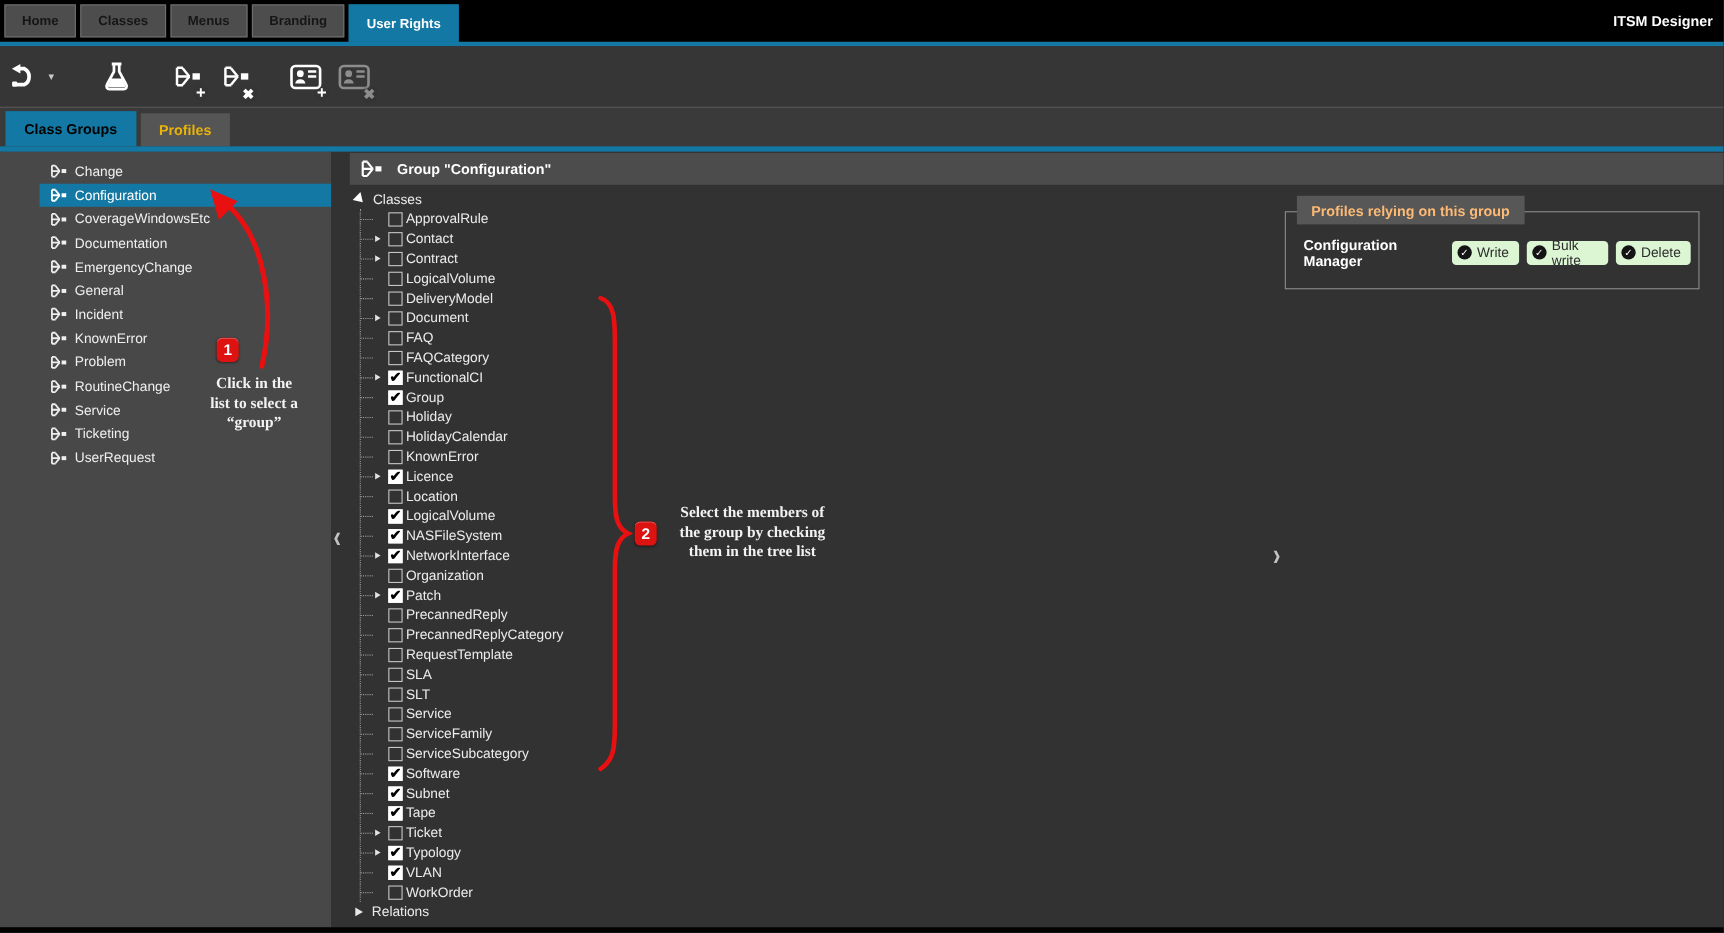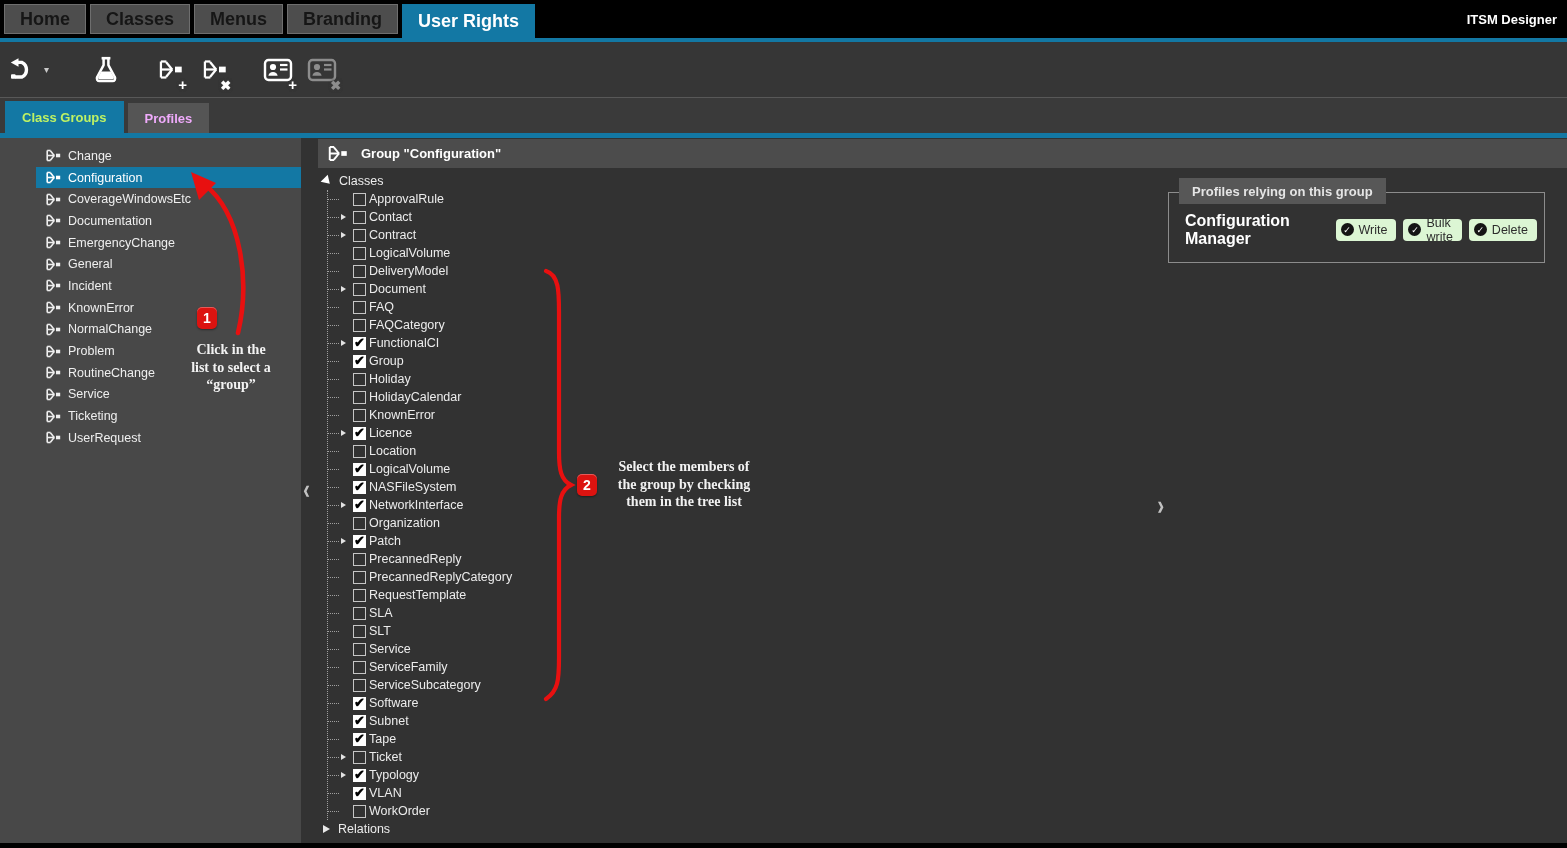--- a/index.html
+++ b/index.html
@@ -8,40 +8,40 @@
     --green:#dcf6d4;
   }
   *{box-sizing:border-box;}
   body{margin:0;background:#202020;font-family:"Liberation Sans",sans-serif;}
   .screen{position:relative;width:1567px;height:848px;background:#323232;overflow:hidden;color:#eee;}
 
   
   .topnav{position:absolute;left:0;top:0;width:1567px;height:38px;background:#000;display:flex;align-items:flex-end;}
   .nav-tabs{display:flex;align-items:flex-end;height:38px;padding-left:4px;}
   .nav-tab{height:30px;margin:4px 4px 4px 0;padding:0 15px;display:flex;align-items:center;
-    background:#4d4d4d;border:1px solid #6e6e6e;color:#161616;font-weight:bold;font-size:18px;cursor:default;}
+    background:#4d4d4d;border:1px solid #6e6e6e;color:#161616;font-weight:bold;font-size:12px;cursor:default;}
   .nav-tab.active{height:34px;margin:4px 4px 0 0;background:var(--accent);border-color:var(--accent);color:#fff;}
   .app-title{margin-left:auto;padding-right:10px;align-self:center;color:#fff;font-weight:bold;font-size:13px;}
   .accent-line{position:absolute;left:0;top:38px;width:1567px;height:4px;background:var(--accent);}
 
   
   .toolbar{position:absolute;left:0;top:42px;width:1567px;height:55px;background:#363636;display:flex;align-items:center;}
   .tbtn{position:relative;color:#fff;display:flex;align-items:center;justify-content:center;height:40px;}
   .tbtn.disabled{color:#8d8d8d;}
   .tbtn svg{display:block;}
   .caret{color:#c9c9c9;font-size:10px;margin-left:4px;align-self:center;}
   .ovl{position:absolute;right:-4px;bottom:-2px;font-weight:bold;font-size:15px;line-height:1;
        text-shadow:0 0 3px #363636,0 0 3px #363636;}
   .ovl.small{font-size:13px;}
 
   
   .subtabs{position:absolute;left:0;top:97px;width:1567px;height:36px;background:#3a3a3a;border-top:1px solid #585858;display:flex;align-items:flex-end;padding-left:5px;}
   .subtab{height:30px;margin-right:4px;padding:0 17px;display:flex;align-items:center;background:#555;
-    color:#f0abfc;font-weight:bold;font-size:13px;cursor:default;}
-  .subtab.active{height:32px;background:var(--accent);color:#bef264;}
+    color:#eab308;font-weight:bold;font-size:13px;cursor:default;}
+  .subtab.active{height:32px;background:var(--accent);color:#000000;}
   .accent-line2{position:absolute;left:0;top:133px;width:1567px;height:5px;background:var(--accent);}
 
   
   .content{position:absolute;left:0;top:138px;width:1567px;height:705px;}
   .sidebar{position:absolute;left:0;top:0;width:301px;height:705px;background:#484848;padding-top:7px;padding-left:36px;}
   .side-item{position:relative;display:flex;align-items:center;height:21.7px;width:291px;padding-left:10px;gap:7px;
     color:#efefef;font-size:12.5px;cursor:default;}
   .side-item.selected{background:var(--accent);color:#fff;}
   .branch-ic{display:flex;align-items:center;}
   .side-label{white-space:nowrap;}
@@ -68,23 +68,23 @@
   .exp-arrow{width:0;height:0;border-top:3.5px solid transparent;border-bottom:3.5px solid transparent;border-left:5.5px solid #e2e2e2;visibility:hidden;}
   .exp-arrow.show{visibility:visible;}
   .cb{position:relative;width:13px;height:13px;border:1px solid #c6c6c6;background:transparent;flex:none;}
   .cb.checked{background:#fff;border-color:#fff;}
   .cb.checked::after{content:"\2714";position:absolute;left:0px;top:-3px;font-size:13px;font-weight:bold;color:#000;}
   .t-label{margin-left:3px;white-space:nowrap;}
 
   
   .profiles-box{position:absolute;left:867px;top:54px;width:377px;height:71px;border:1px solid #8c8c8c;}
   .profiles-legend{position:absolute;left:878px;top:40px;height:26px;display:flex;align-items:center;
-    padding:0 13px;background:#575757;color:#e5e5e5;font-weight:bold;font-size:13px;z-index:2;}
+    padding:0 13px;background:#575757;color:#fdba74;font-weight:bold;font-size:13px;z-index:2;}
   .profile-row{position:absolute;left:884px;top:80px;width:352px;height:23px;display:flex;align-items:center;}
-  .profile-name{font-weight:bold;font-size:16px;color:#fff;}
+  .profile-name{font-weight:bold;font-size:13px;color:#fff;}
   .rights{margin-left:auto;display:flex;gap:7px;}
   .right-badge{display:flex;align-items:center;gap:5px;height:22px;padding:0 9px 0 5px;border-radius:4px;
     background:var(--green);color:#2c2c2c;font-size:12.5px;}
   .chk-circle{width:13px;height:13px;border-radius:50%;background:#141414;color:#fff;font-size:9px;
     display:flex;align-items:center;justify-content:center;flex:none;}
 
   .bottom-strip{position:absolute;left:0;top:843px;width:1567px;height:5px;background:#000;}
 
   
   .annot-svg{position:absolute;left:0;top:0;width:1567px;height:848px;pointer-events:none;z-index:5;}
@@ -316,36 +316,20 @@
           <line x1="1.2" y1="1.5" x2="4.6" y2="1.5"></line>
           <line x1="1.2" y1="11.5" x2="4.6" y2="11.5"></line>
           <line x1="4.4" y1="1.8" x2="8.2" y2="6.5"></line>
           <line x1="4.4" y1="11.2" x2="8.2" y2="6.5"></line>
           <line x1="1.2" y1="6.5" x2="8.5" y2="6.5"></line>
         </g>
         <rect x="10" y="4.7" width="4.2" height="3.6" fill="currentColor"></rect>
       </svg>
     </span>
     <span class="side-label">KnownError</span>
-  </div>
-        <div class="side-item">
-    <span class="branch-ic">
-      <svg width="15" height="13" viewBox="0 0 15 13">
-        <g stroke="currentColor" stroke-width="1.6" fill="none">
-          <line x1="1.2" y1="1.5" x2="1.2" y2="11.5"></line>
-          <line x1="1.2" y1="1.5" x2="4.6" y2="1.5"></line>
-          <line x1="1.2" y1="11.5" x2="4.6" y2="11.5"></line>
-          <line x1="4.4" y1="1.8" x2="8.2" y2="6.5"></line>
-          <line x1="4.4" y1="11.2" x2="8.2" y2="6.5"></line>
-          <line x1="1.2" y1="6.5" x2="8.5" y2="6.5"></line>
-        </g>
-        <rect x="10" y="4.7" width="4.2" height="3.6" fill="currentColor"></rect>
-      </svg>
-    </span>
-    <span class="side-label">NormalChange</span>
   </div>
         <div class="side-item">
     <span class="branch-ic">
       <svg width="15" height="13" viewBox="0 0 15 13">
         <g stroke="currentColor" stroke-width="1.6" fill="none">
           <line x1="1.2" y1="1.5" x2="1.2" y2="11.5"></line>
           <line x1="1.2" y1="1.5" x2="4.6" y2="1.5"></line>
           <line x1="1.2" y1="11.5" x2="4.6" y2="11.5"></line>
           <line x1="4.4" y1="1.8" x2="8.2" y2="6.5"></line>
           <line x1="4.4" y1="11.2" x2="8.2" y2="6.5"></line>

